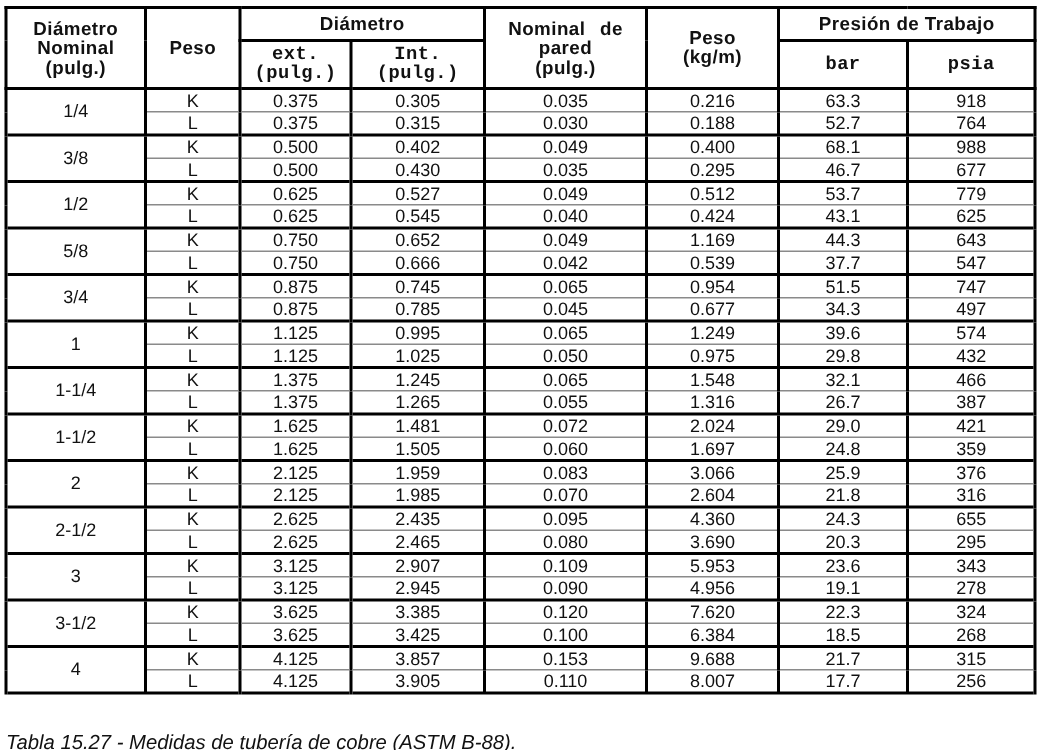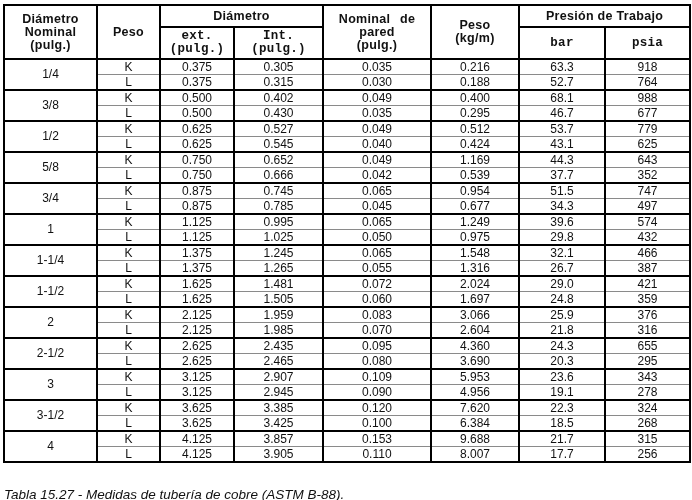--- a/index.html
+++ b/index.html
@@ -181,21 +181,21 @@
           <td>44.3</td>
           <td>643</td>
         </tr>
         <tr class="l-row">
           <td>L</td>
           <td>0.750</td>
           <td>0.666</td>
           <td>0.042</td>
           <td>0.539</td>
           <td>37.7</td>
-          <td>352</td>
+          <td>547</td>
         </tr>
         <tr class="k-row">
           <td rowspan="2" class="nominal">3/4</td>
           <td>K</td>
           <td>0.875</td>
           <td>0.745</td>
           <td>0.065</td>
           <td>0.954</td>
           <td>51.5</td>
           <td>747</td>

